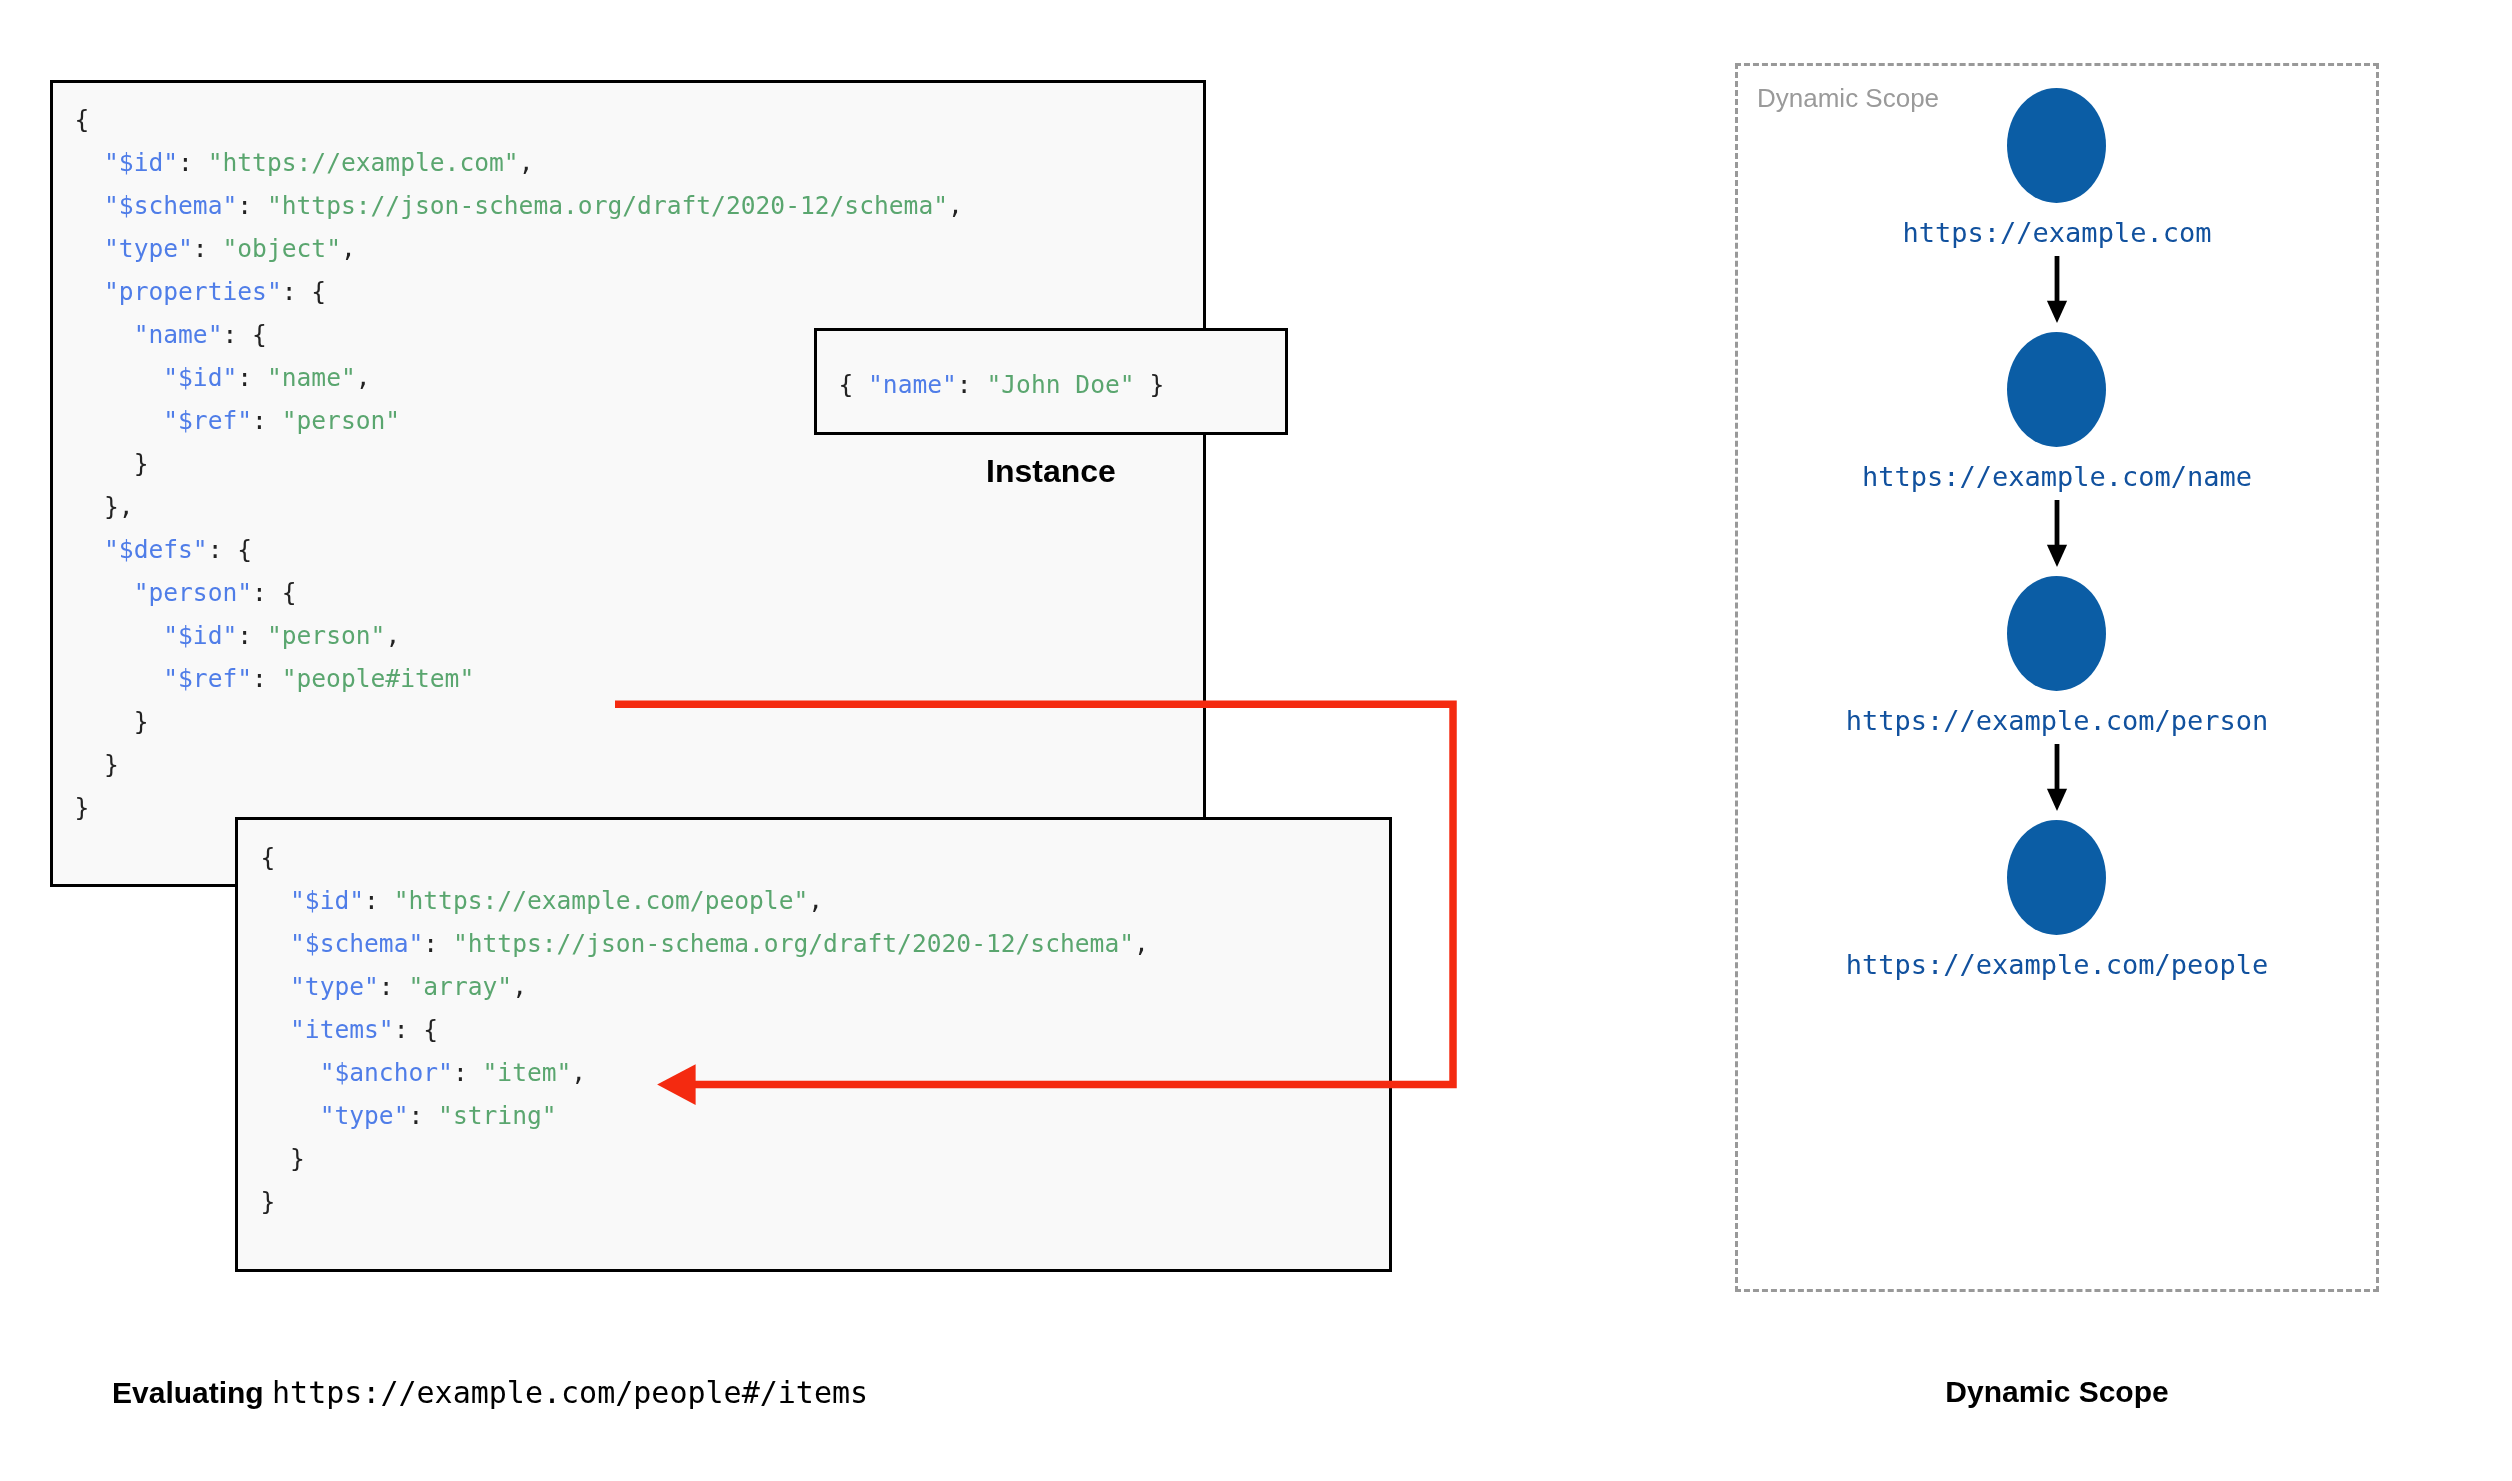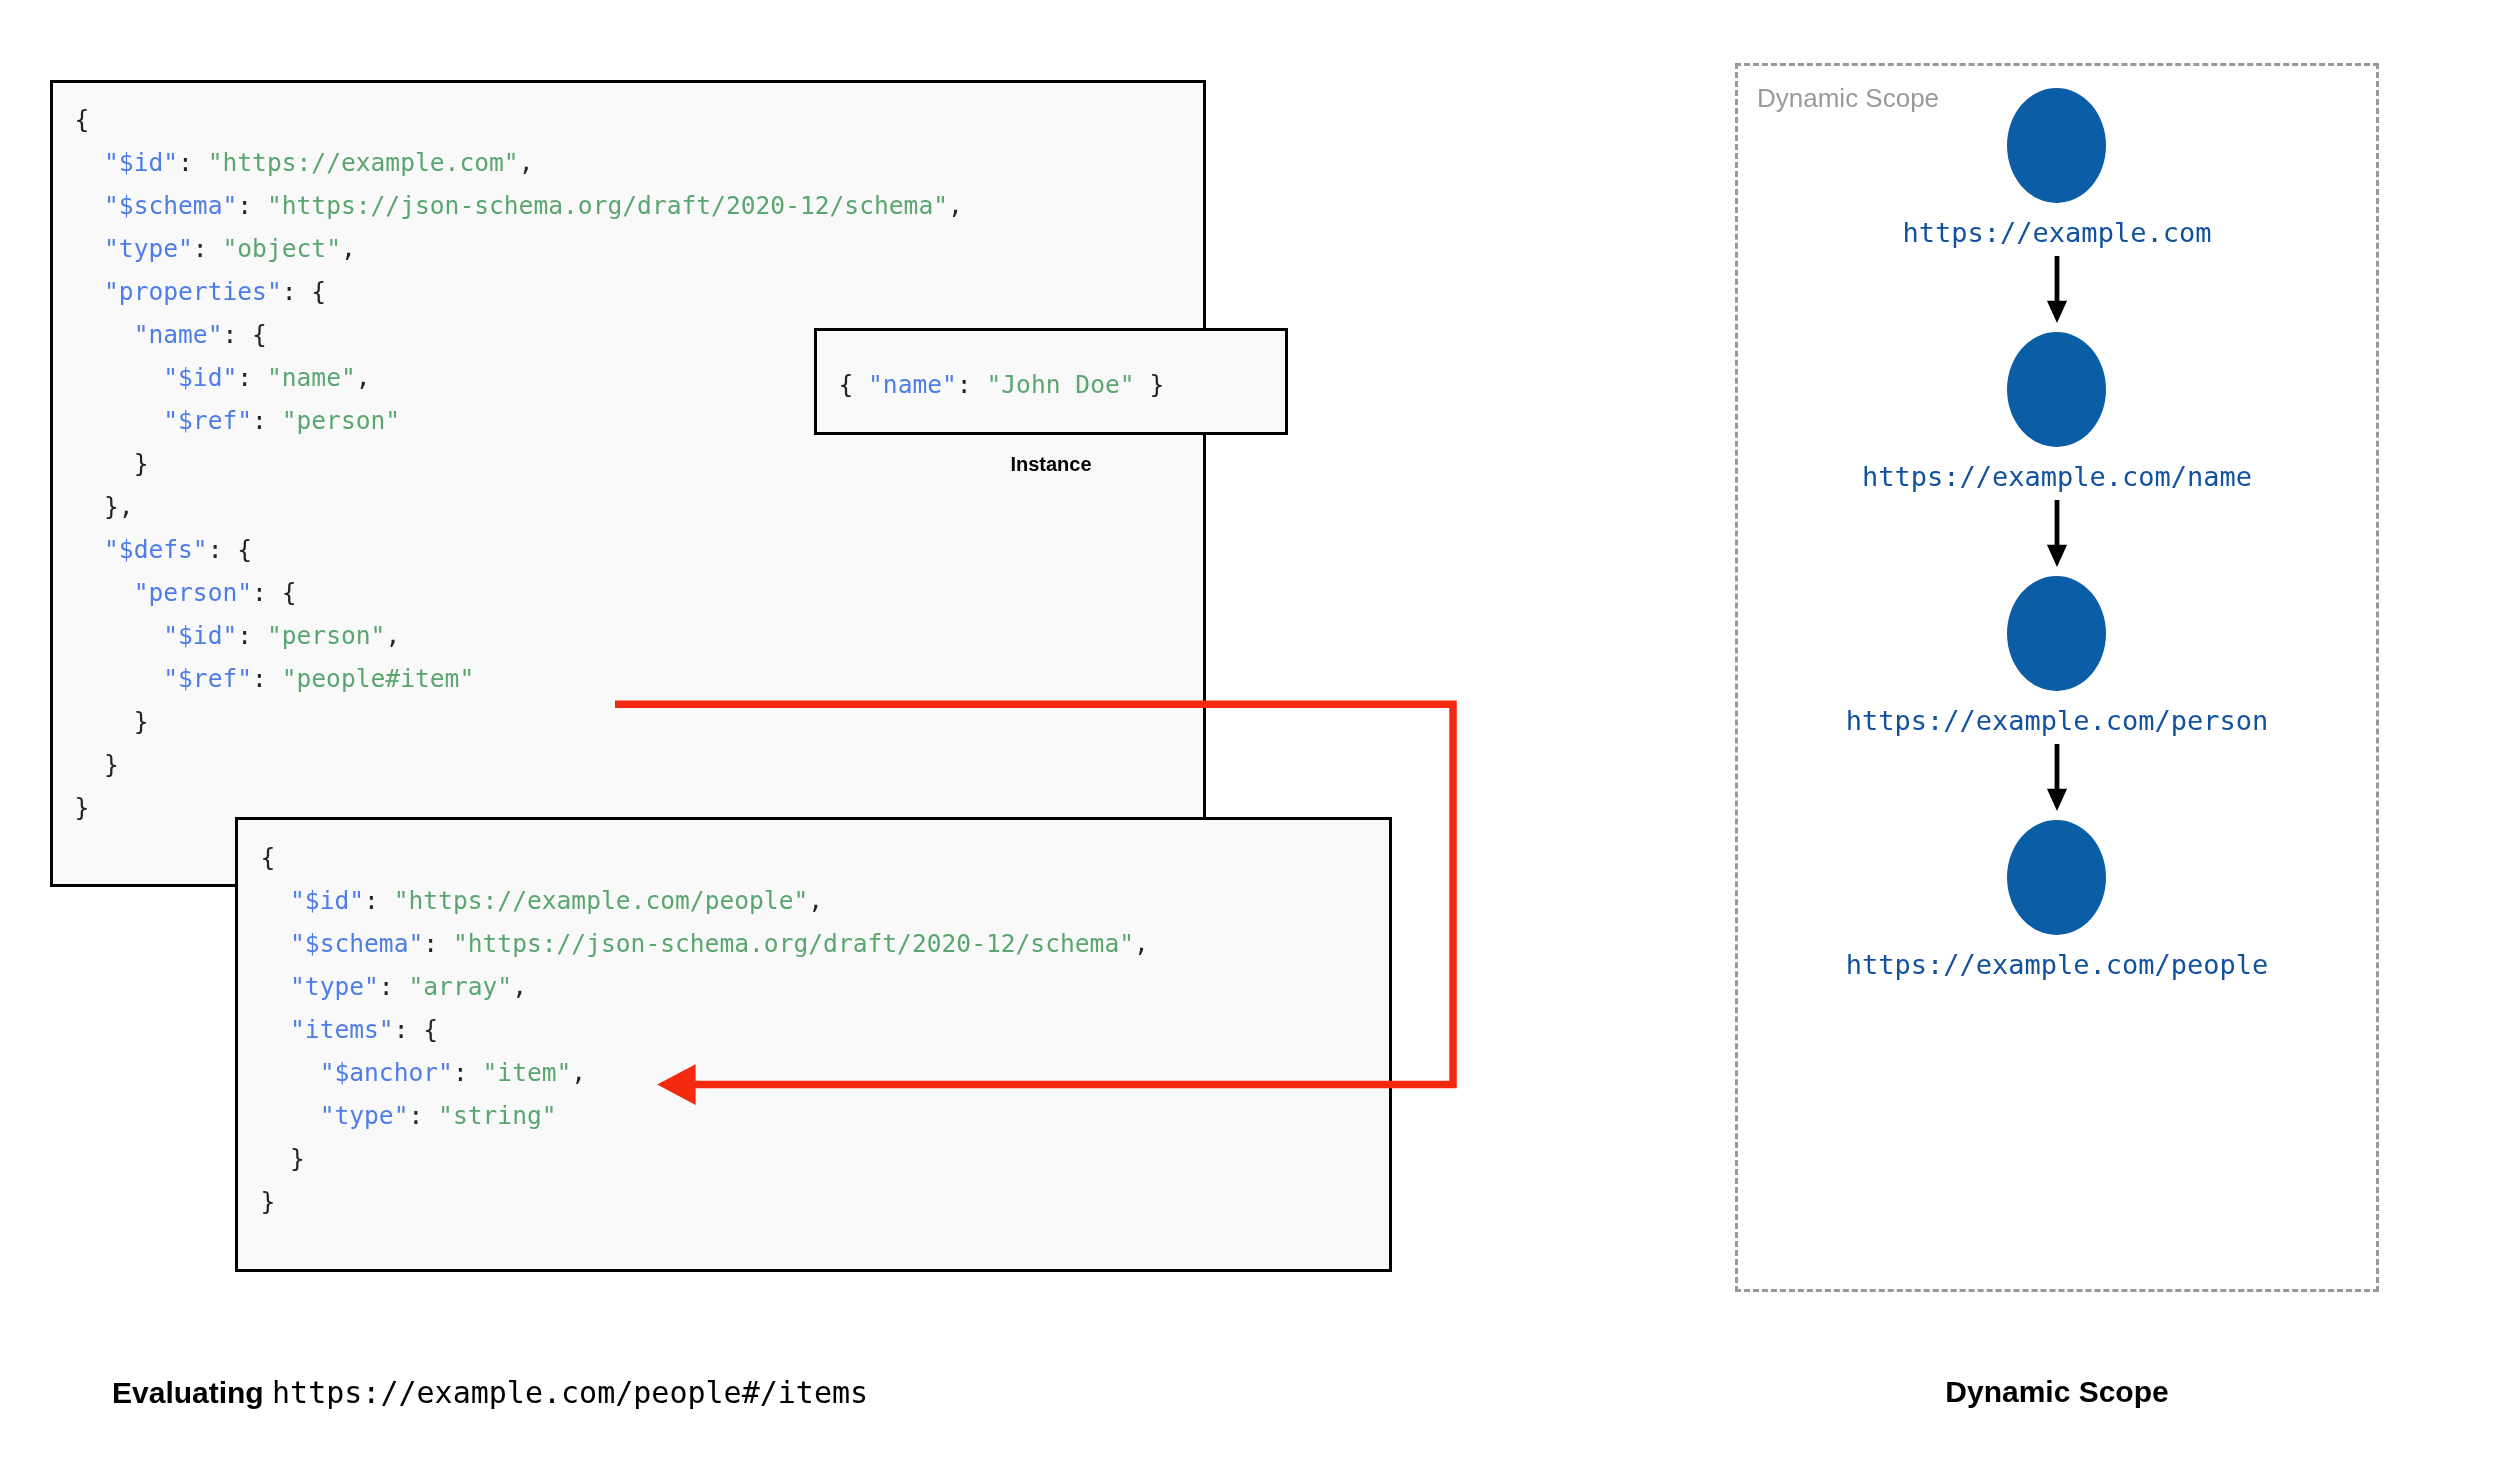--- a/index.html
+++ b/index.html
@@ -43,21 +43,21 @@
   .s  { color: #5aa66f; }   
   .p  { color: #222222; }   
 
   
   #instance-caption {
     position: absolute;
     left: 814px;
     top: 453px;
     width: 474px;
     text-align: center;
-    font-size: 20px;
+    font-size: 32px;
     font-weight: bold;
     color: #000000;
     z-index: 6;
   }
 
   
   #red-arrow {
     position: absolute;
     left: 615px;
     top: 684px;

